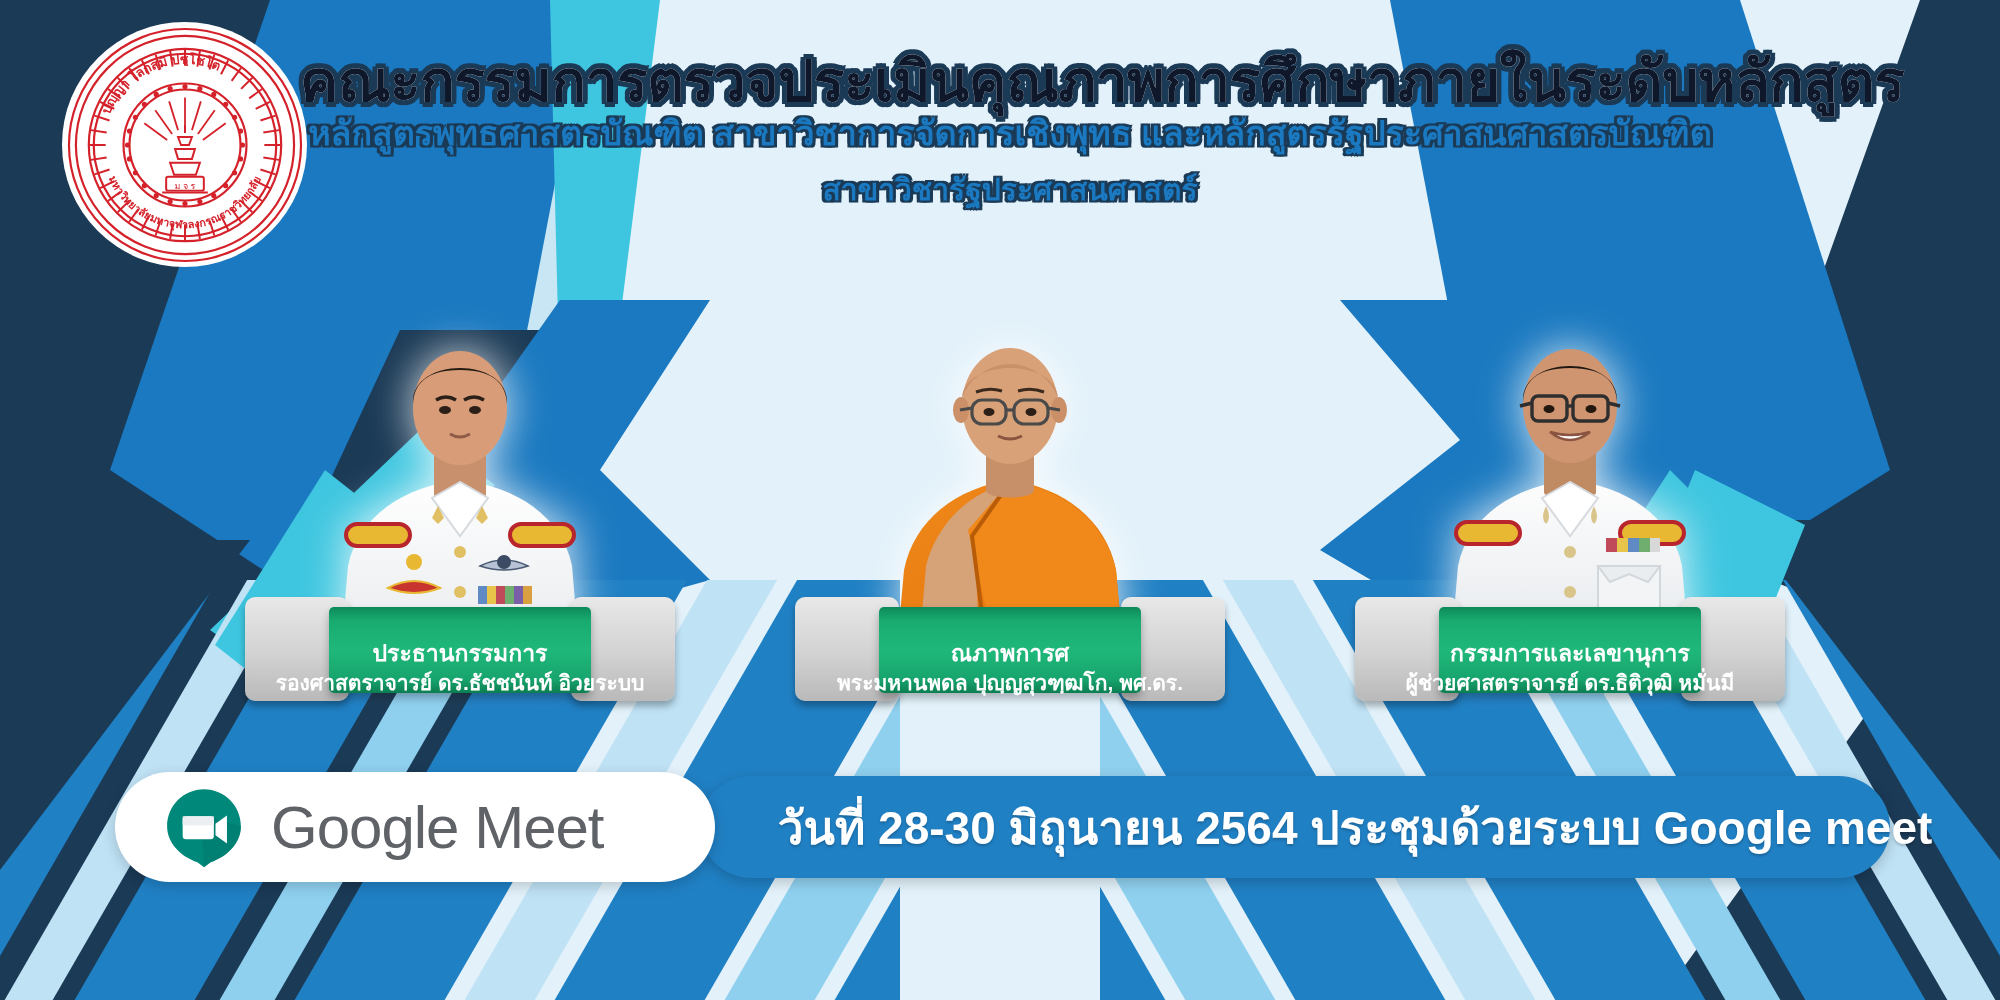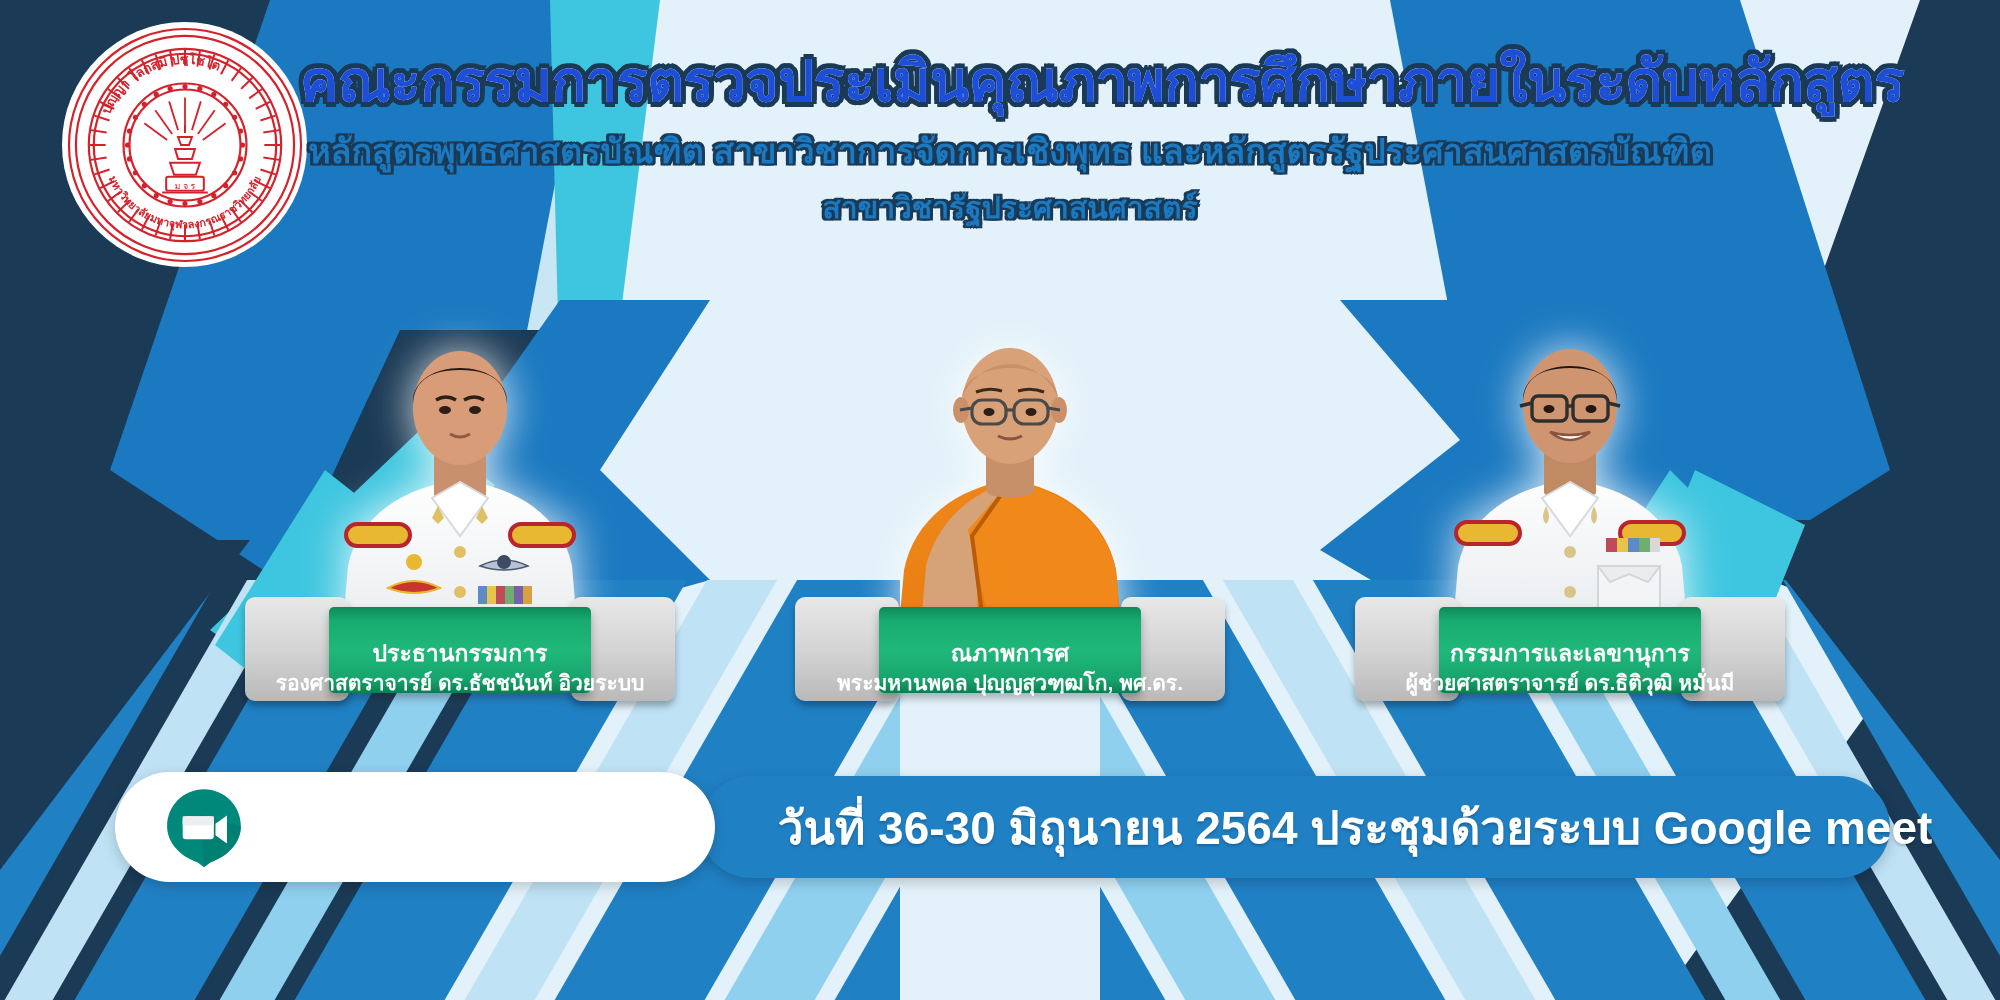--- a/index.html
+++ b/index.html
@@ -135,33 +135,32 @@
   }
   .seal svg{display:block;}
 
   
   .headings{
     position:absolute;left:300px;top:52px;width:1420px;
     text-align:center;
   }
   .h-title{
     font-size:57px;font-weight:bold;line-height:1.05;
-    color:#1d4ed8;
+    color:#0f172a;
     -webkit-text-stroke:2px #ffffff;
     paint-order:stroke fill;
     text-shadow:
       0 0 0 #fff,
       3px 0 0 #1b3a56, -3px 0 0 #1b3a56, 0 3px 0 #1b3a56, 0 -3px 0 #1b3a56,
       5px 2px 0 #1b3a56, -5px 2px 0 #1b3a56, 5px -2px 0 #1b3a56, -5px -2px 0 #1b3a56,
       2px 5px 0 #1b3a56, -2px 5px 0 #1b3a56, 2px -5px 0 #1b3a56, -2px -5px 0 #1b3a56;
     white-space:nowrap;
     letter-spacing:-0.5px;
   }
   .h-sub{
-    margin-top:18px;
     font-size:34px;font-weight:bold;line-height:1.25;
     color:#1a79c0;
     -webkit-text-stroke:1.6px #ffffff;
     paint-order:stroke fill;
     text-shadow:
       2px 0 0 #1b3a56, -2px 0 0 #1b3a56, 0 2px 0 #1b3a56, 0 -2px 0 #1b3a56,
       3px 2px 0 #1b3a56, -3px 2px 0 #1b3a56, 3px -2px 0 #1b3a56, -3px -2px 0 #1b3a56;
     white-space:nowrap;
   }
   .h-sub2{
@@ -602,27 +601,28 @@
   <div class="plate plate-right">
     <div class="endcap cap-l"></div>
     <div class="endcap cap-r"></div>
     <div class="center">
       <div class="role">กรรมการและเลขานุการ</div>
       <div class="pname">ผู้ช่วยศาสตราจารย์  ดร.ธิติวุฒิ  หมั่นมี</div>
     </div>
   </div>
 
   <div class="date-bar">
-    <span class="date-text">วันที่ 36-30 มิถุนายน 2564 ประชุมด้วยระบบ Google meet</span>
+    <span class="date-text">วันที่ 28-30 มิถุนายน 2564 ประชุมด้วยระบบ Google meet</span>
   </div>
 
   <div class="meet-pill">
     <svg class="meet-logo" viewBox="0 0 100 100" aria-hidden="true">
       <path d="M50 4 C25 4 5 24 5 49 C5 70 22 86 42 93 L50 99 L58 93 C78 86 95 70 95 49 C95 24 75 4 50 4 Z" fill="#00897b"></path>
       <path d="M50 99 L58 93 C78 86 95 70 95 49 L46 34 Z" fill="#00796b" opacity="0.55"></path>
       <rect x="24" y="37" width="38" height="28" rx="4" fill="#ffffff"></rect>
       <path d="M64 46 L78 36 v34 L64 60 Z" fill="#ffffff"></path>
       <rect x="24" y="37" width="38" height="11" fill="#eceff1"></rect>
     </svg>
+    <span class="meet-word">Google Meet</span>
   </div>
 
 
 </div>
 
 </body></html>

